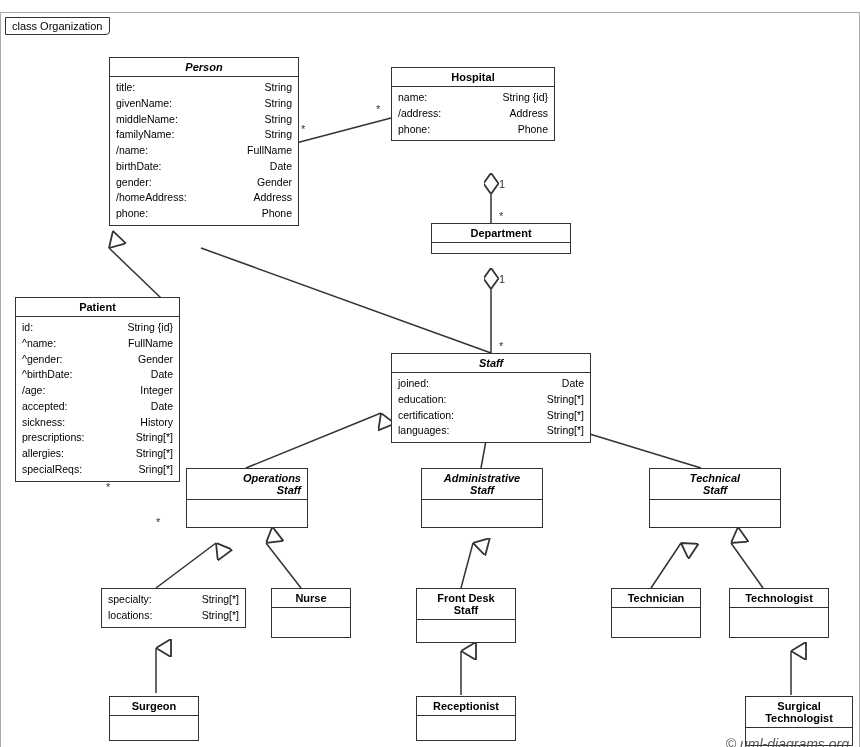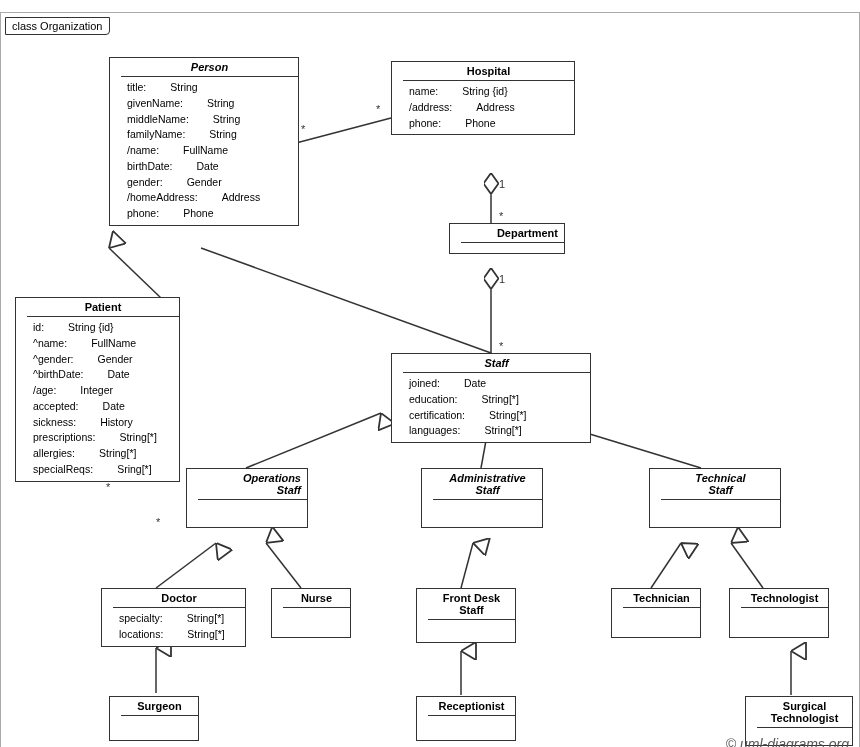--- a/index.html
+++ b/index.html
@@ -28,42 +28,41 @@
       padding: 2px 6px;
       font-size: 11px;
       background: #fff;
       border-radius: 0 0 4px 0;
     }
     .uml-class {
       position: absolute;
       border: 1.5px solid #333;
       background: #fff;
       text-align: center;
-      padding-left: 11px;
     }
     .uml-class .class-name {
       border-bottom: 1.5px solid #333;
       padding: 3px 6px;
       font-weight: bold;
       font-style: italic;
       background: #fff;
     }
     .uml-class .class-name.normal {
       font-style: normal;
     }
     .uml-class .class-body {
       text-align: left;
       padding: 3px 6px;
       line-height: 1.5;
       font-size: 10.5px;
     }
     .uml-class .attr-row {
       display: flex;
-      justify-content: flex-start;
-      gap: 24px;
+      justify-content: space-between;
+      gap: 8px;
     }
     .attr-name { white-space: nowrap; }
     .attr-type { white-space: nowrap; }
     svg.arrows {
       position: absolute;
       top: 0; left: 0;
       width: 860px;
       height: 747px;
       pointer-events: none;
     }
@@ -179,39 +178,39 @@
           <span class="attr-name">/homeAddress:</span>
           <span class="attr-type">Address</span>
         </div>
       <div class="attr-row">
           <span class="attr-name">phone:</span>
           <span class="attr-type">Phone</span>
         </div>
     </div>
   </div>
 
-  <div class="uml-class" style="left:390px; top:48px; width:184px;">
+  <div class="uml-class" style="left:390px; top:54px; width:164px;">
     <div class="class-name normal">Hospital</div>
     <div class="class-body">
       <div class="attr-row">
           <span class="attr-name">name:</span>
           <span class="attr-type">String {id}</span>
         </div>
       <div class="attr-row">
           <span class="attr-name">/address:</span>
           <span class="attr-type">Address</span>
         </div>
       <div class="attr-row">
           <span class="attr-name">phone:</span>
           <span class="attr-type">Phone</span>
         </div>
     </div>
   </div>
 
-  <div class="uml-class" style="left:448px; top:210px; width:116px;text-align:right;">
+  <div class="uml-class" style="left:430px; top:210px; width:140px;">
     <div class="class-name normal">Department</div>
     <div class="class-body" style="min-height:10px;"></div>
   </div>
 
   <div class="uml-class" style="left:390px; top:340px; width:200px;">
     <div class="class-name">Staff</div>
     <div class="class-body">
       <div class="attr-row">
           <span class="attr-name">joined:</span>
           <span class="attr-type">Date</span>
@@ -289,21 +288,20 @@
     <div class="class-body" style="min-height:8px;"></div>
   </div>
 
   <div class="uml-class" style="left:648px; top:455px; width:132px; min-height:60px;">
     <div class="class-name" style="white-space:pre-line;">Technical
 Staff</div>
     <div class="class-body" style="min-height:8px;"></div>
   </div>
 
   <div class="uml-class" style="left:100px; top:575px; width:145px;">
-    <div class="class-name normal">Doctor</div>
     <div class="class-body">
       <div class="attr-row">
           <span class="attr-name">specialty:</span>
           <span class="attr-type">String[*]</span>
         </div>
       <div class="attr-row">
           <span class="attr-name">locations:</span>
           <span class="attr-type">String[*]</span>
         </div>
     </div>

